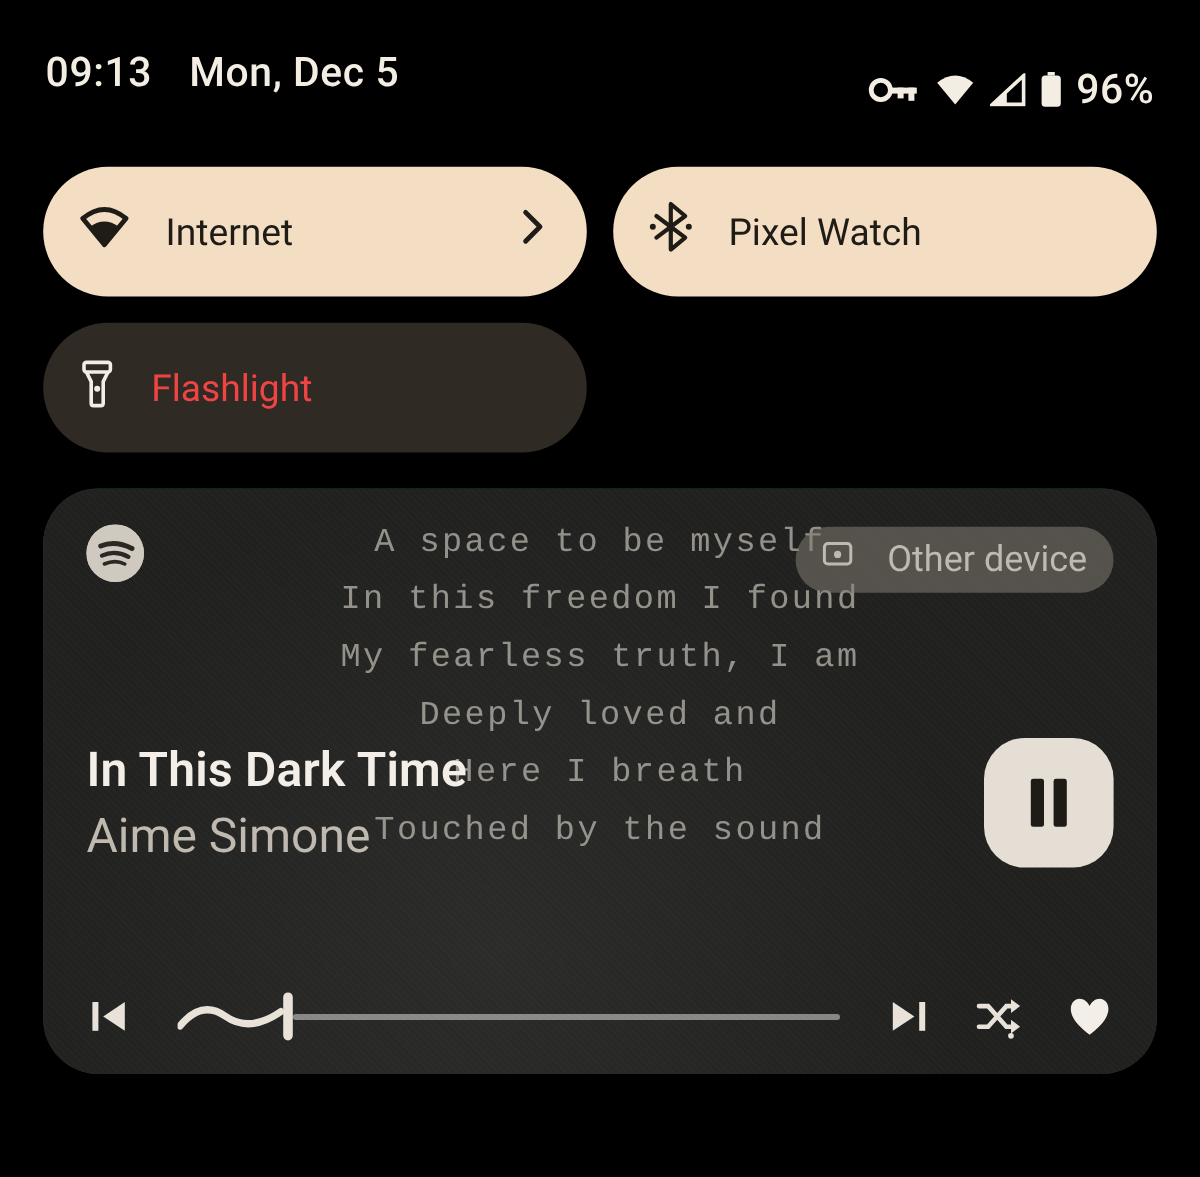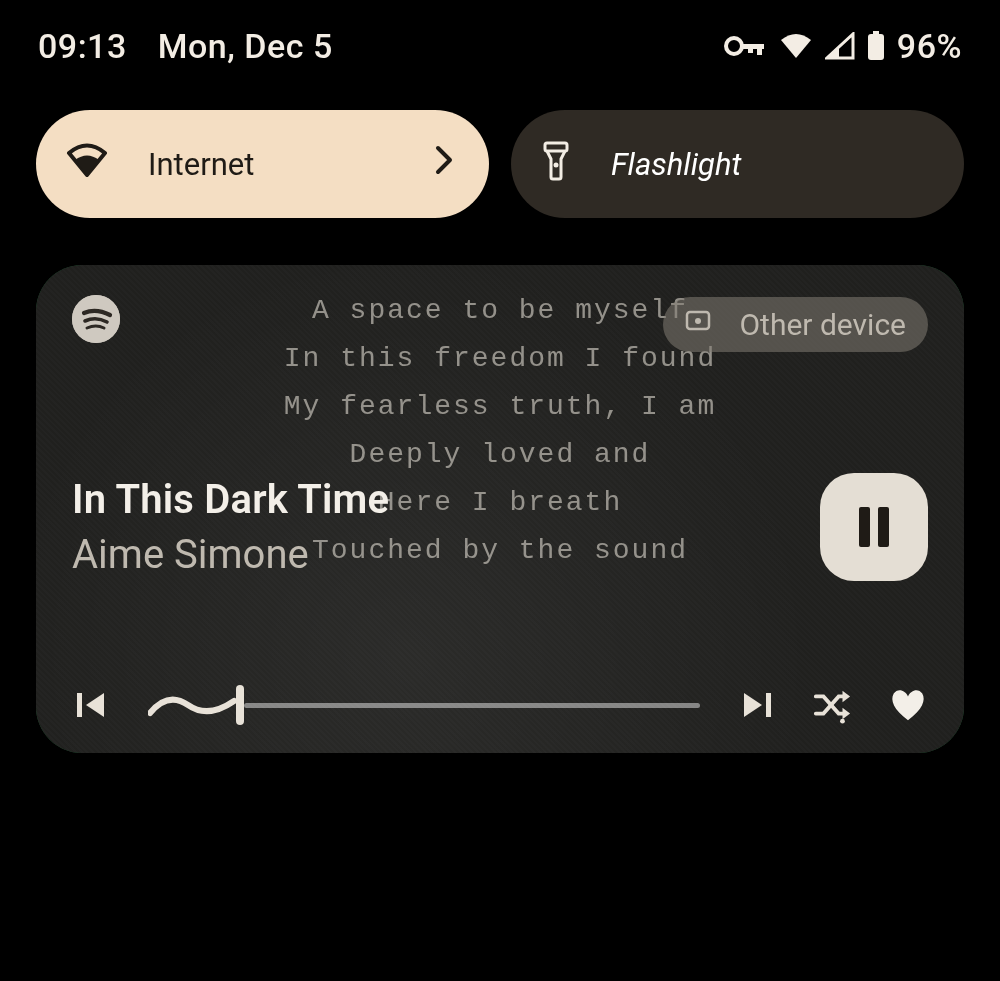--- a/index.html
+++ b/index.html
@@ -16,48 +16,48 @@
   .status-bar {
     display: flex;
     align-items: center;
     justify-content: space-between;
     padding: 26px 38px 0 38px;
     font-size: 34px;
     font-weight: 500;
     letter-spacing: 0.5px;
   }
   .status-left { display: flex; gap: 31px; align-items: baseline; }
-  .status-right { display: flex; align-items: center; gap: 12px; }
+  .status-right { display: flex; align-items: center; gap: 12px; margin-top: 29px; }
   .status-right svg { display: block; }
 
   
   .tiles {
     padding: 44px 36px 0 36px;
     display: grid;
     grid-template-columns: 1fr 1fr;
     gap: 22px;
   }
   .tile {
     height: 108px;
     border-radius: 54px;
     display: flex;
     align-items: center;
     padding: 0 36px 0 30px;
     font-size: 31px;
     font-weight: 400;
-    gap: 40px;
+    gap: 30px;
   }
   .tile.active   { background: #F4DEC3; color: #1F1B16; }
-  .tile.inactive { background: #2F2A24; color: #ffffff; font-style: italic; }
+  .tile.inactive { background: #2F2A24; color: #ef4444; }
   .tile .grow { flex: 1; }
   .tile svg { flex: none; }
 
   
   .media {
-    margin: 47px 36px 0 36px;
+    margin: 30px 36px 0 36px;
     border-radius: 46px;
     background: #14532d;
     height: 488px;
     position: relative;
     overflow: hidden;
     padding: 30px 36px 28px 36px;
     display: flex;
     flex-direction: column;
   }
   .media-texture {
@@ -200,20 +200,30 @@
       </svg>
     </span>
     <span class="grow">Internet</span>
     <span>
       <svg width="18" height="30" viewBox="0 0 18 30">
           <path d="M3 3 L15 15 L3 27" fill="none" stroke="#1F1B16" stroke-width="4" stroke-linecap="round" stroke-linejoin="round"></path>
         </svg>
     </span>
   </div>
 
+  <div class="tile active">
+    <span>
+      <svg width="36" height="42" viewBox="0 0 36 42">
+        <path d="M18 2 L18 40 L30 30 L6 12 M18 2 L30 12 L6 30" fill="none" stroke="#1F1B16" stroke-width="3.5" stroke-linejoin="round" stroke-linecap="round"></path>
+        <circle cx="3" cy="21" r="2.5" fill="#1F1B16"></circle>
+        <circle cx="33" cy="21" r="2.5" fill="#1F1B16"></circle>
+      </svg>
+    </span>
+    <span class="grow">Pixel Watch</span>
+  </div>
 
   <div class="tile inactive">
     <span>
       <svg width="30" height="42" viewBox="0 0 30 42">
         <rect x="4" y="4" width="22" height="8" rx="2" fill="none" stroke="#F3EDE4" stroke-width="3"></rect>
         <path d="M6 12 L10 20 L10 38 Q10 40 12 40 L18 40 Q20 40 20 38 L20 20 L24 12" fill="none" stroke="#F3EDE4" stroke-width="3" stroke-linejoin="round"></path>
         <circle cx="15" cy="26" r="2.5" fill="#F3EDE4"></circle>
       </svg>
     </span>
     <span class="grow">Flashlight</span>

